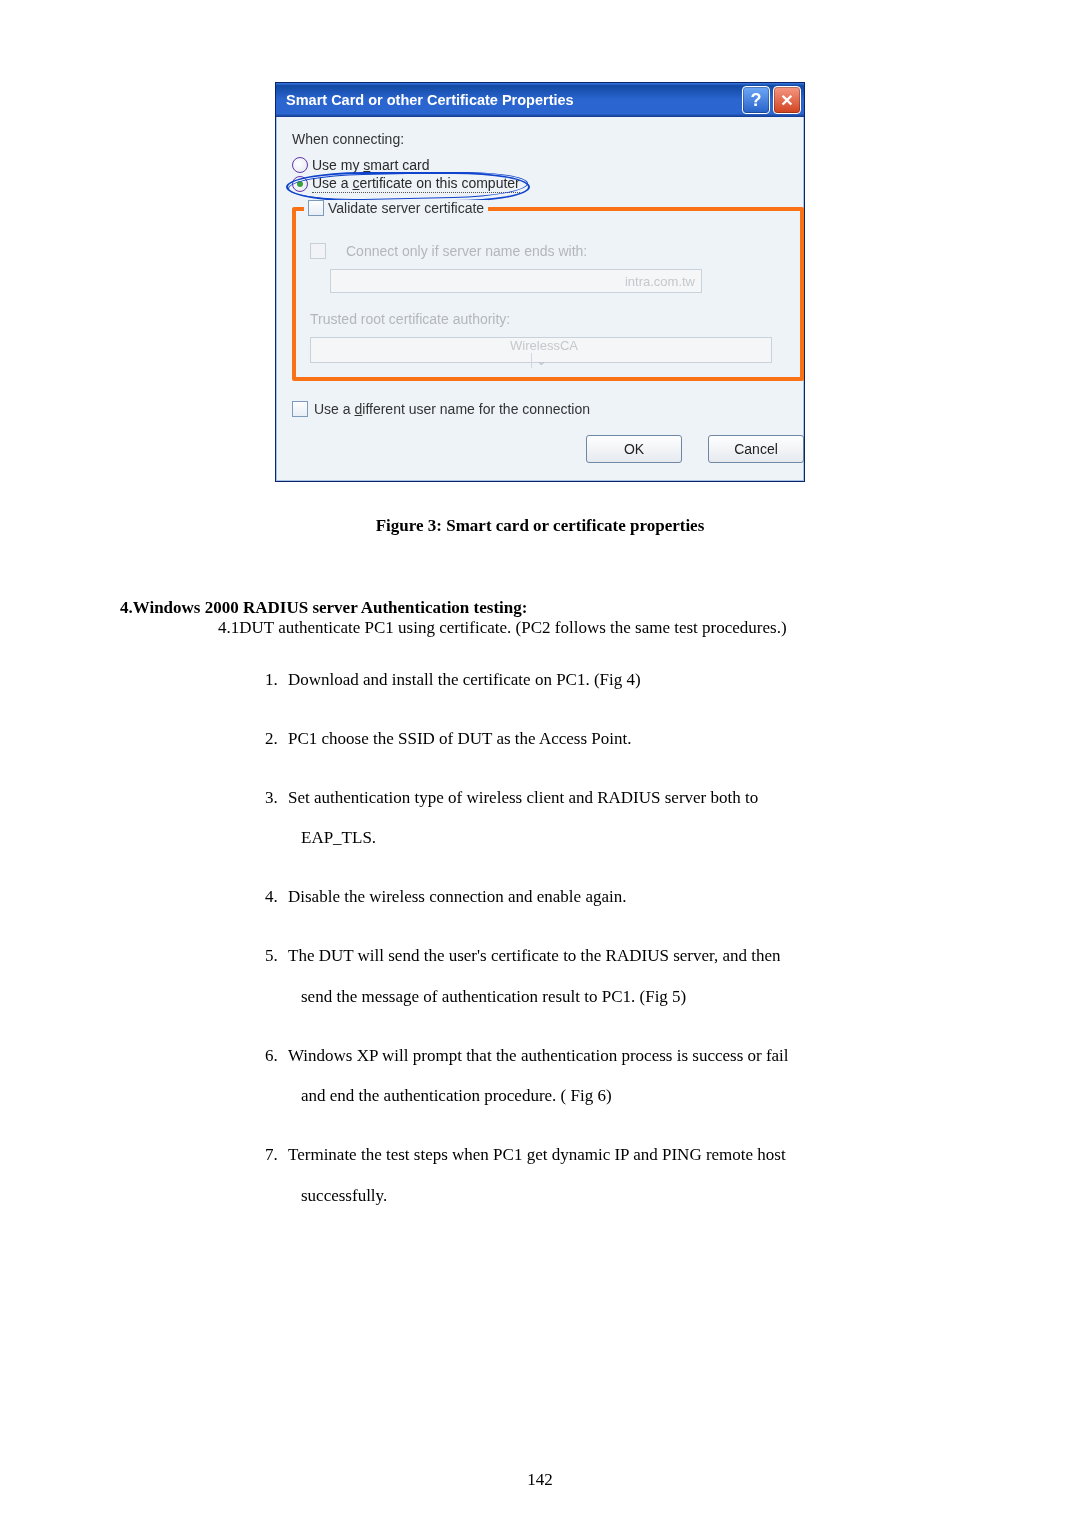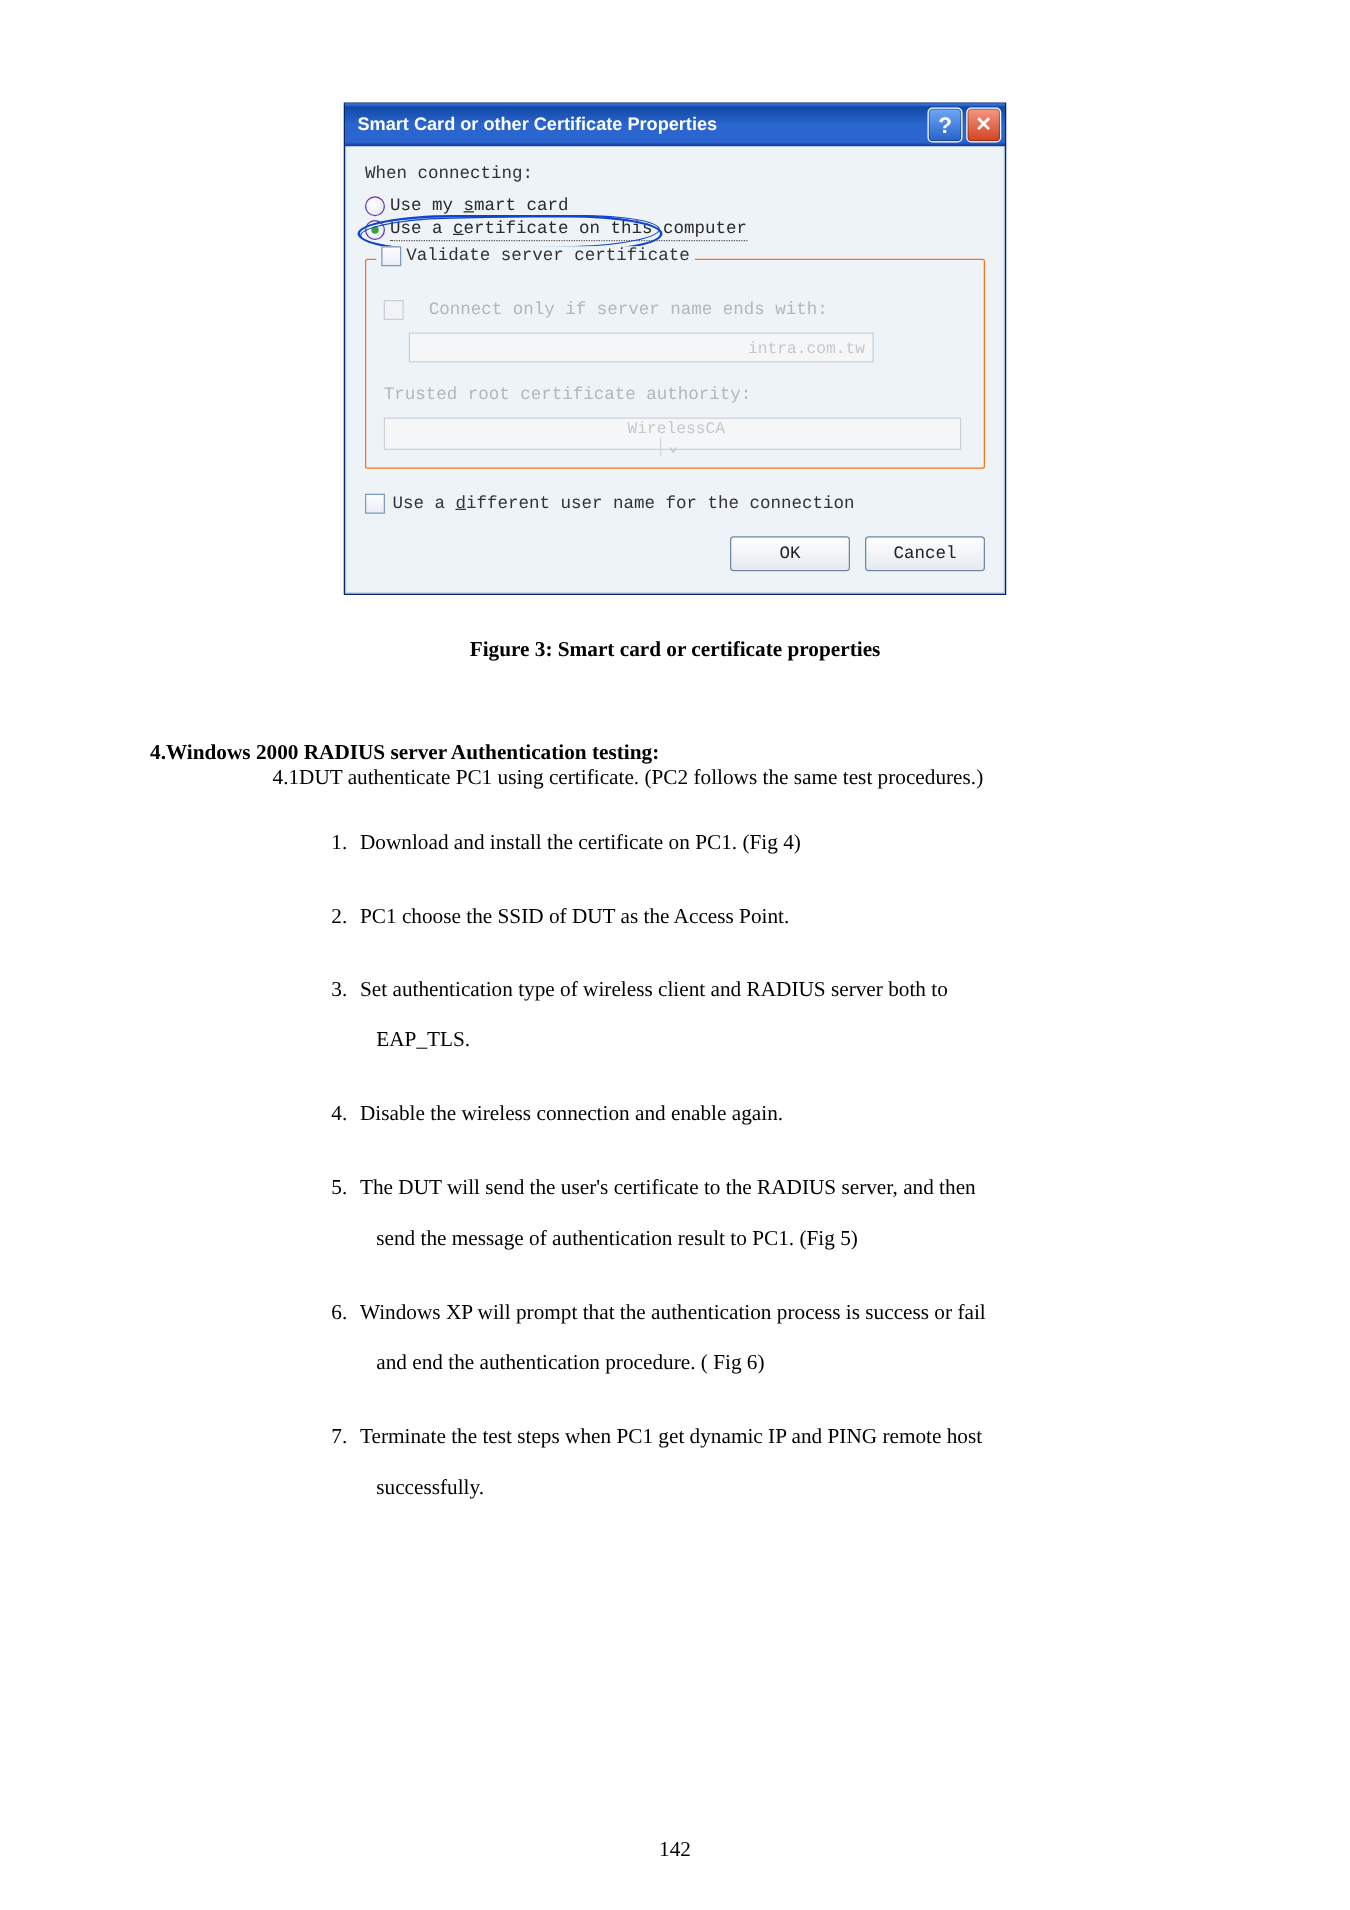--- a/index.html
+++ b/index.html
@@ -64,22 +64,21 @@
     color: #fff;
     font-size: 18px;
   }
   .tb-close {
     background: linear-gradient(to bottom, #f59883, #d1421f);
     color: #fff;
     font-size: 16px;
   }
 
   .dlg-body {
-    padding: 14px 16px 18px 16px;
-    font-family: Liberation Mono, monospace;
+    padding: 14px 0 18px 16px;
   }
   .when { margin-bottom: 10px; color:#333; }
 
   .radio-group { margin-bottom: 10px; position: relative; }
   .radio-line {
     display: flex;
     align-items: center;
     margin: 2px 0;
     position: relative;
   }
@@ -120,21 +119,21 @@
     border-radius: 50%;
   }
   .radio-label {
     color: #2a2a2a;
   }
   .radio-label .mnem { text-decoration: underline; }
   .dotted { border-bottom: 1px dotted #555; padding-bottom: 1px; }
 
   
   .groupbox {
-    border: 1px solid #f97316;
+    border: 4px solid #f97316;
     border-radius: 2px;
     padding: 22px 14px 14px 14px;
     position: relative;
     margin-top: 14px;
     margin-bottom: 20px;
   }
   .groupbox .legend {
     position: absolute;
     top: -11px;
     left: 8px;
@@ -207,20 +206,21 @@
     width: 94px;
     height: 26px;
     border: 1px solid #6f86a4;
     background: linear-gradient(to bottom, #fefefe, #e6eaef);
     border-radius: 3px;
     display: flex;
     align-items: center;
     justify-content: center;
     font-size: 14px;
     color: #222;
+    margin-left: 14px;
   }
 
   
   .caption {
     text-align: center;
     font-weight: bold;
     font-size: 17px;
     margin-bottom: 62px;
   }
   .h4 {

